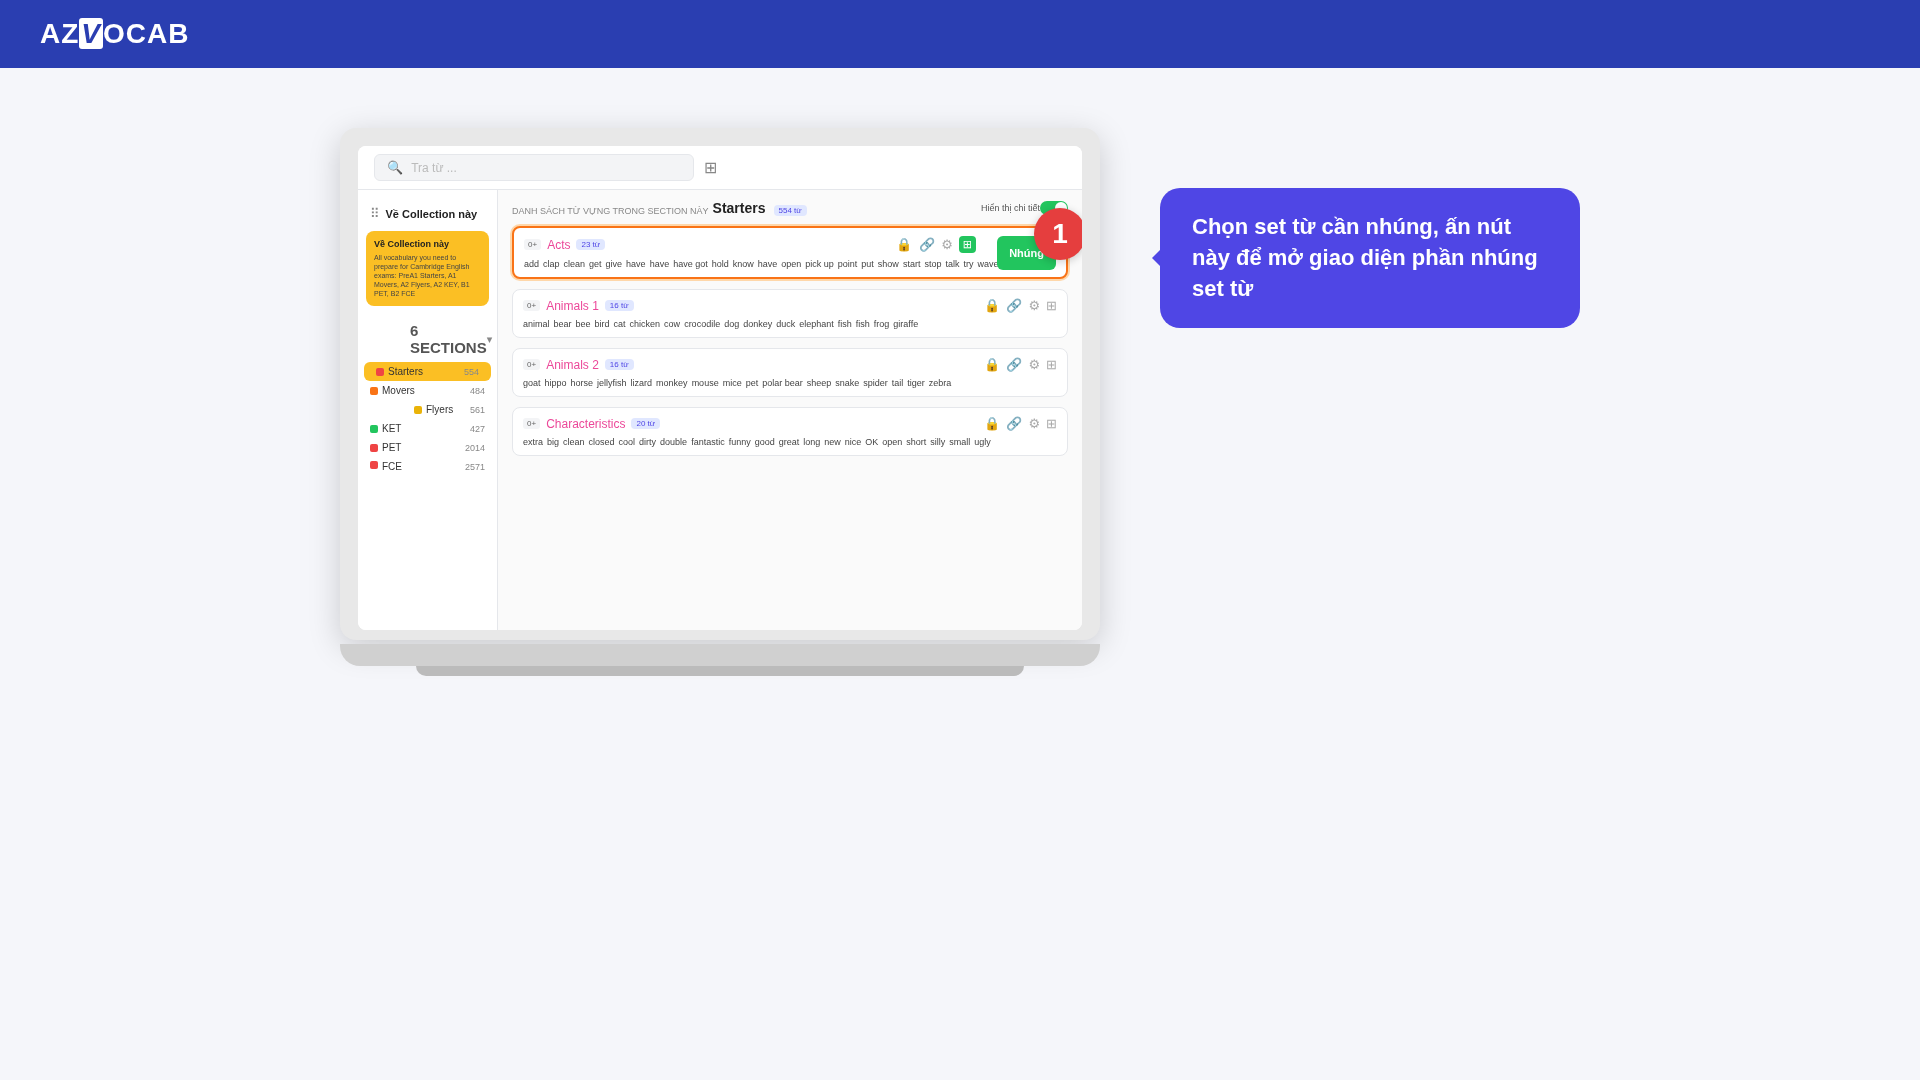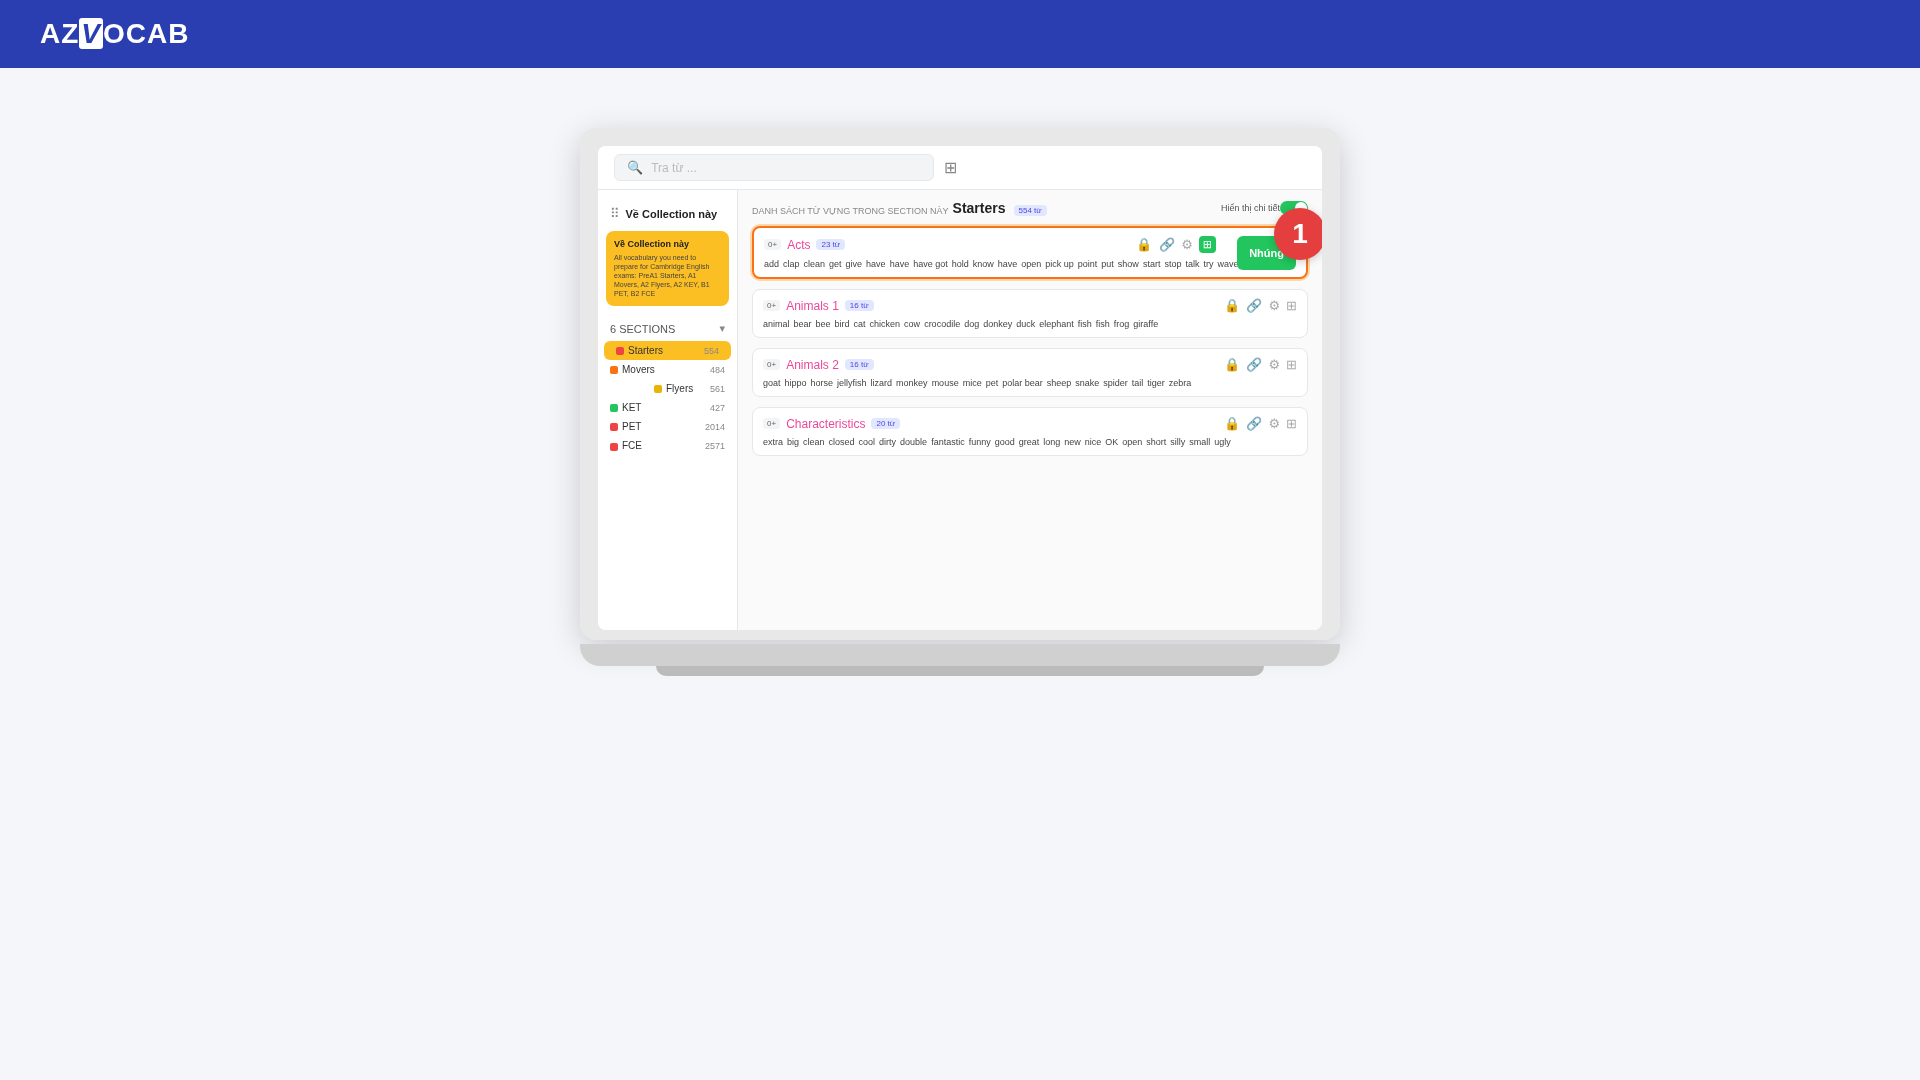--- a/index.html
+++ b/index.html
@@ -128,21 +128,21 @@
     }
     .collection-card-title { font-size: 9px; font-weight: 700; color: #222; margin-bottom: 4px; }
     .collection-card-desc { font-size: 7px; color: #444; line-height: 1.3; }
 
     .sections-header {
       display: flex;
       align-items: center;
       justify-content: space-between;
       padding: 6px 12px;
     }
-    .sections-label { font-size: 11px; color: #555; font-weight: 400; }
+    .sections-label { font-size: 15px; color: #555; font-weight: 700; margin-left: 40px; }
 
     .section-item {
       display: flex;
       align-items: center;
       justify-content: space-between;
       padding: 4px 12px;
       cursor: pointer;
       font-size: 10px;
     }
     .section-item.active { background: #fbbf24; border-radius: 6px; margin: 0 6px; }
@@ -368,21 +368,21 @@
               <span class="section-count">427</span>
             </div>
             <div class="section-item">
               <div style="display:flex;align-items:center;">
                 <span class="section-dot" style="background:#ef4444;"></span>
                 <span class="section-name">PET</span>
               </div>
               <span class="section-count">2014</span>
             </div>
             <div class="section-item">
-              <div style="display:flex;align-items:flex-end;">
+              <div style="display:flex;align-items:flex-start;">
                 <span class="section-dot" style="background:#ef4444;"></span>
                 <span class="section-name">FCE</span>
               </div>
               <span class="section-count">2571</span>
             </div>
           </div>
 
           <div class="main-content">
 
             <div class="section-header-row">
@@ -549,14 +549,22 @@
             </div>
 
           </div>
         </div>
       </div>
     </div>
     <div class="laptop-base"></div>
     <div class="laptop-foot"></div>
   </div>
 
+  <div class="right-panel">
+
+    <div style="display:flex; align-items:center; margin-bottom:0;">
+      <div class="tooltip-bubble">
+        <span>Chọn set từ cần nhúng, ấn nút này để mở giao diện phần nhúng set từ</span>
+      </div>
+    </div>
+  </div>
 
 </div>
 
 </body></html>

